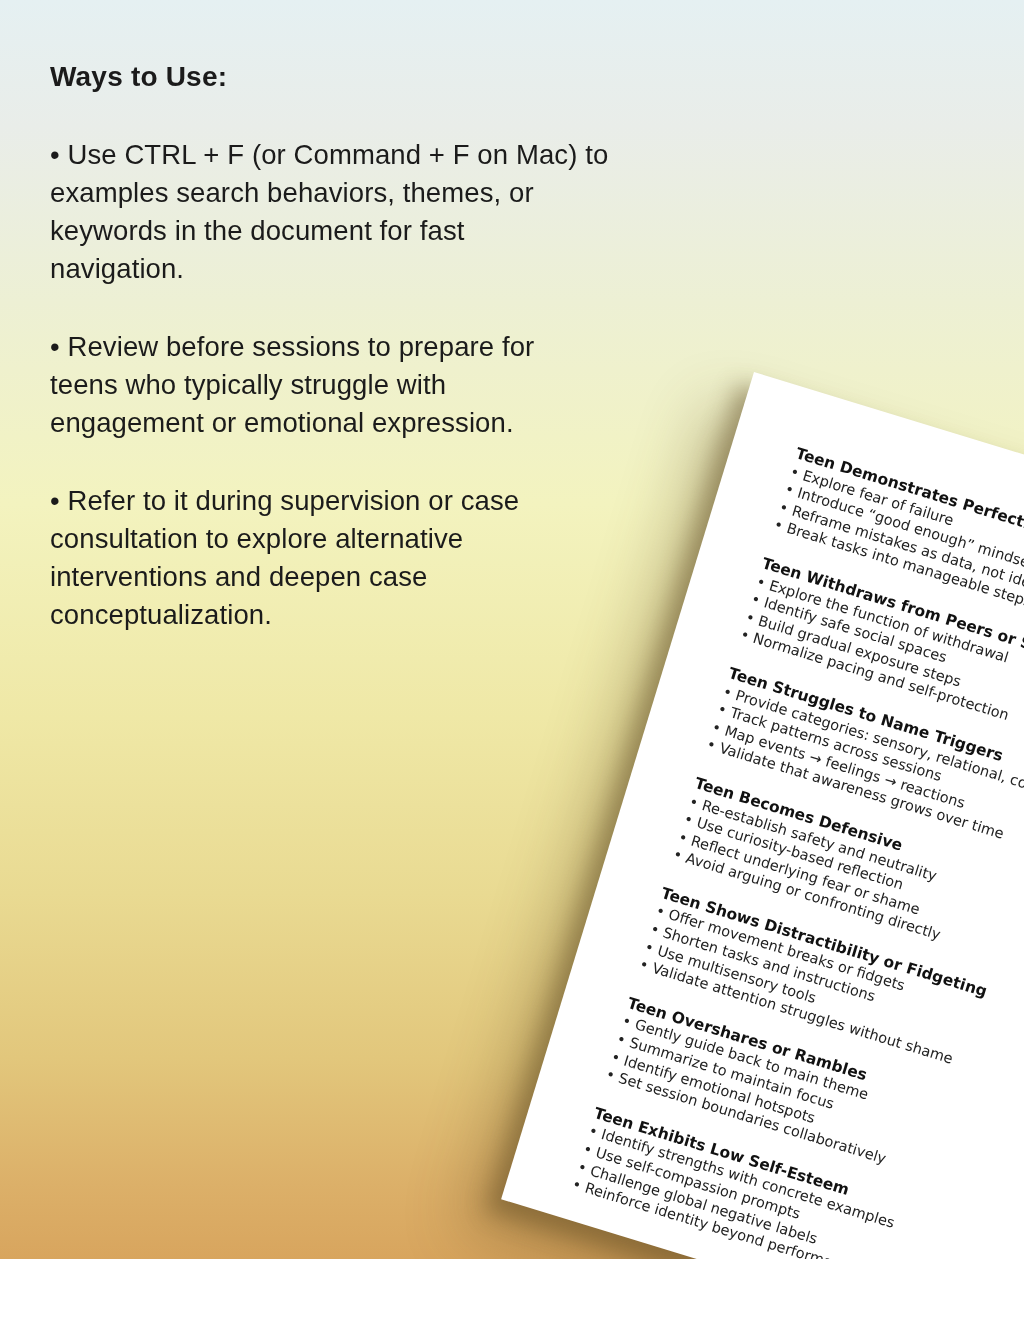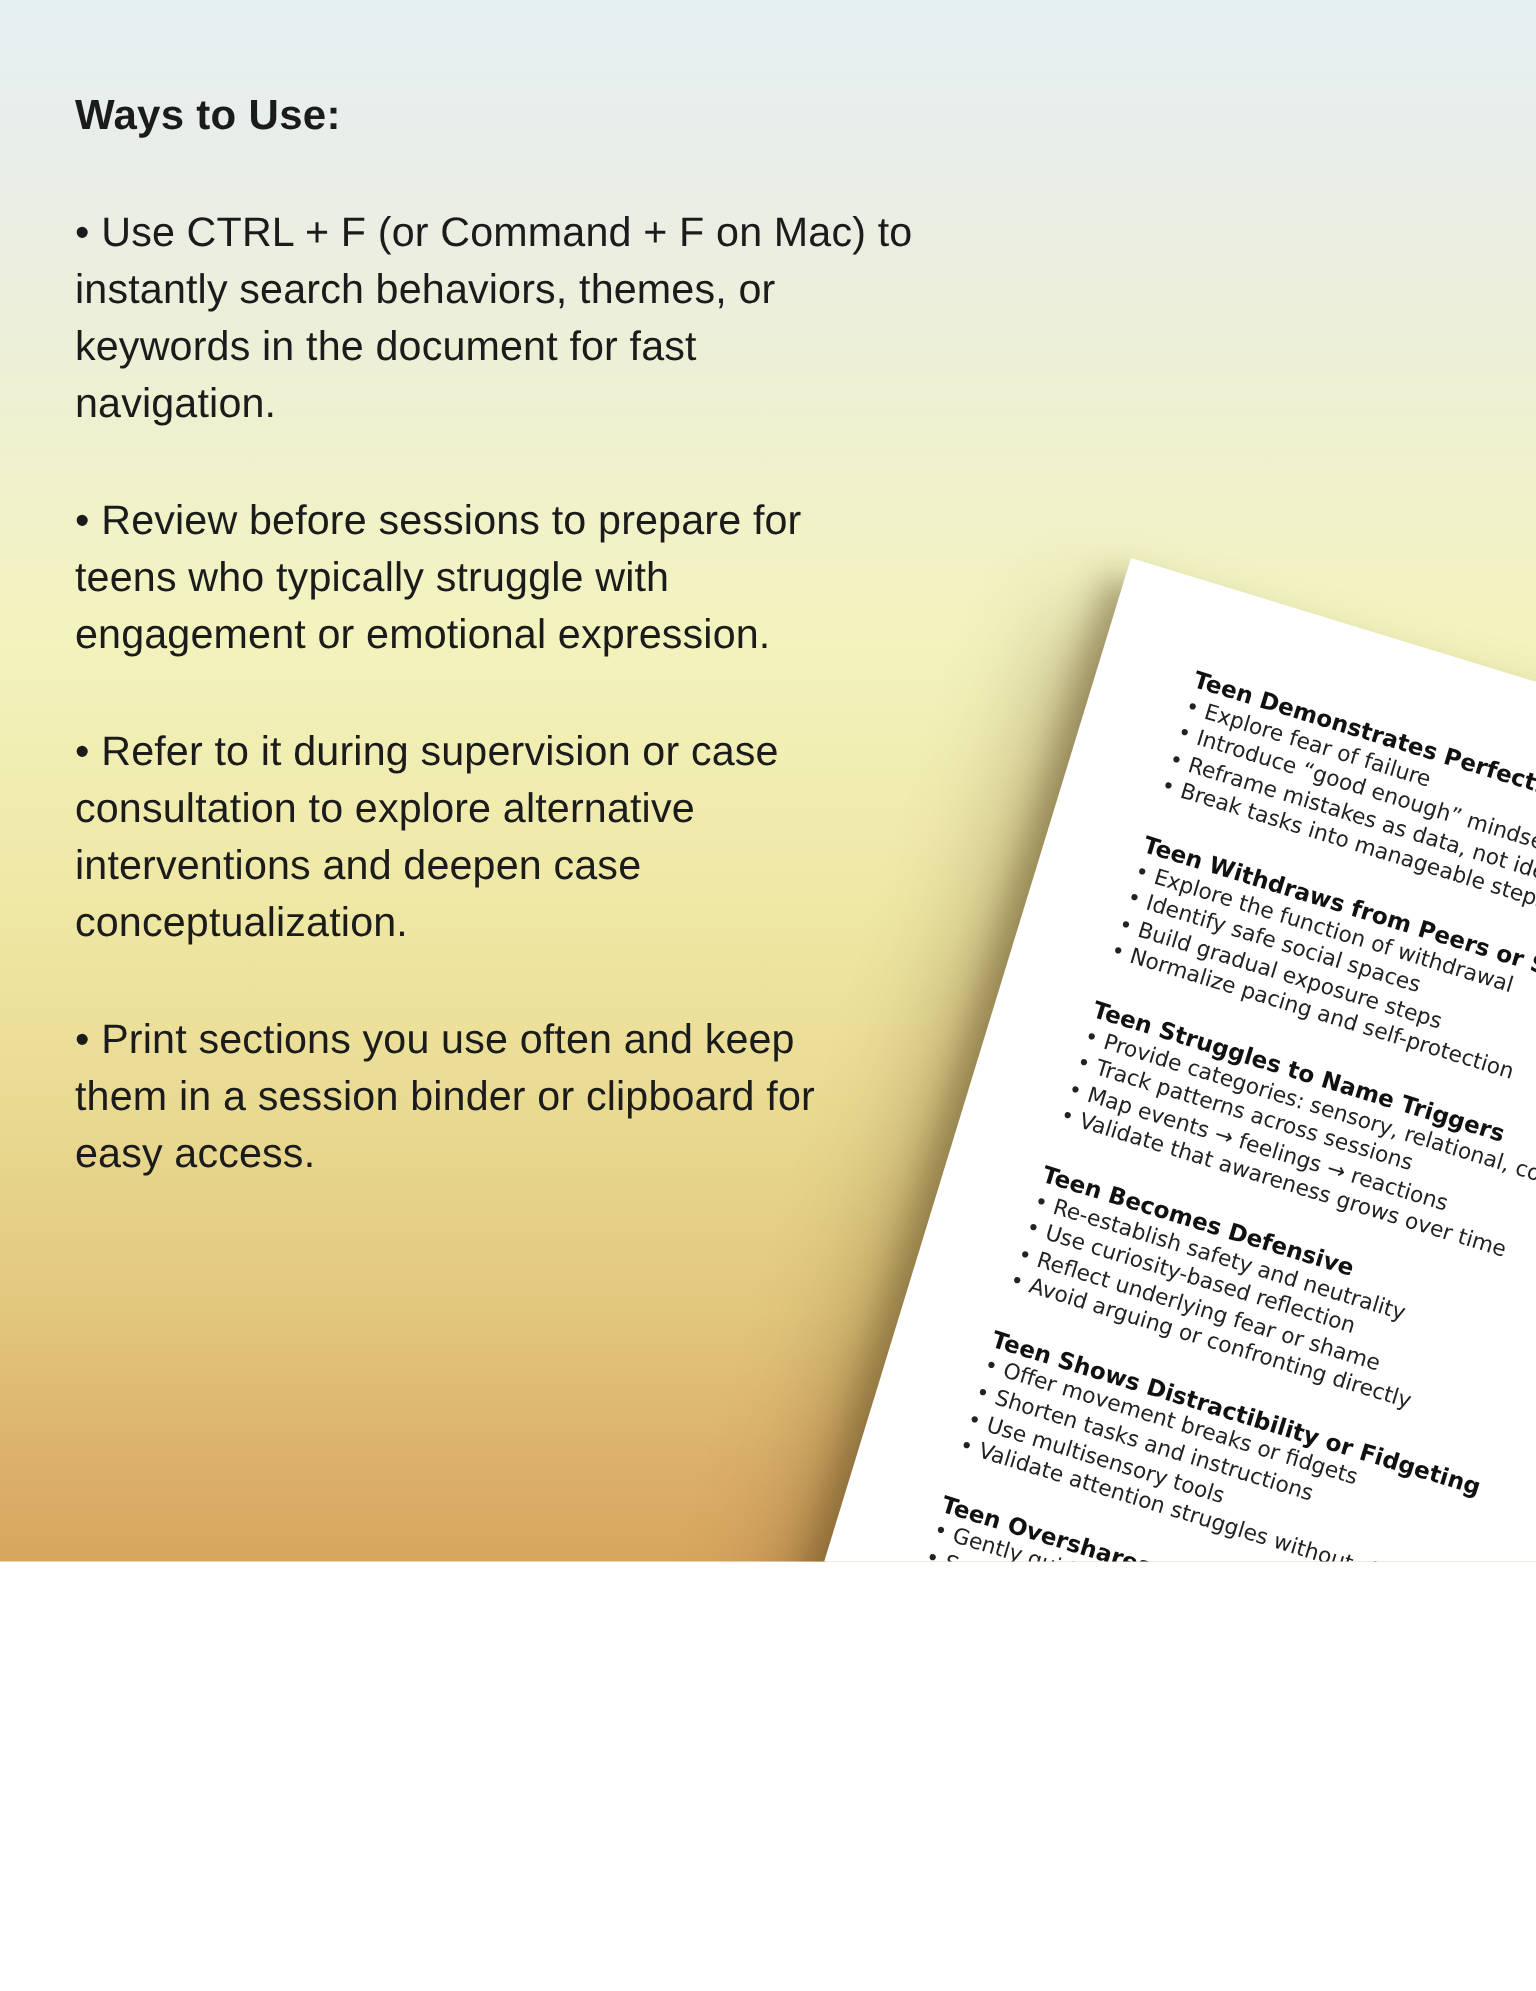--- a/index.html
+++ b/index.html
@@ -1,18 +1,18 @@
 <!DOCTYPE html>
 <html><head>
 <meta charset="utf-8">
 <style>
   html,body{margin:0;padding:0;}
   .canvas{
     position:relative;
-    width:1024px;height:1041px;
+    width:1024px;height:1259px;
     overflow:hidden;
     background:linear-gradient(180deg,
       #e5f0f2 0%,
       #e9ede9 10%,
       #edf0d4 24%,
       #f3f3bf 40%,
       #efe8a6 57%,
       #e9da92 71%,
       #e2c77c 84%,
       #dcb069 94%,
@@ -75,33 +75,30 @@
   }
 </style>
 </head>
 <body>
 
 <div class="canvas">
 
   <div class="left-col">
     <h1 class="page-title">Ways to Use:</h1>
     <p class="para">• Use CTRL + F (or Command + F on Mac) to
-instantly search behaviors, themes, or
+examples search behaviors, themes, or
 keywords in the document for fast
 navigation.</p>
     <p class="para">• Review before sessions to prepare for
 teens who typically struggle with
 engagement or emotional expression.</p>
     <p class="para">• Refer to it during supervision or case
 consultation to explore alternative
 interventions and deepen case
 conceptualization.</p>
-    <p class="para">• Print sections you use often and keep
-them in a session binder or clipboard for
-easy access.</p>
   </div>
 
   <div class="paper">
 
     <div class="section">
       <div class="section-heading">Teen Demonstrates Perfectionism</div>
       <div class="paper-bullet">• Explore fear of failure</div>
       <div class="paper-bullet">• Introduce “good enough” mindset</div>
       <div class="paper-bullet">• Reframe mistakes as data, not identity</div>
       <div class="paper-bullet">• Break tasks into manageable steps</div>

